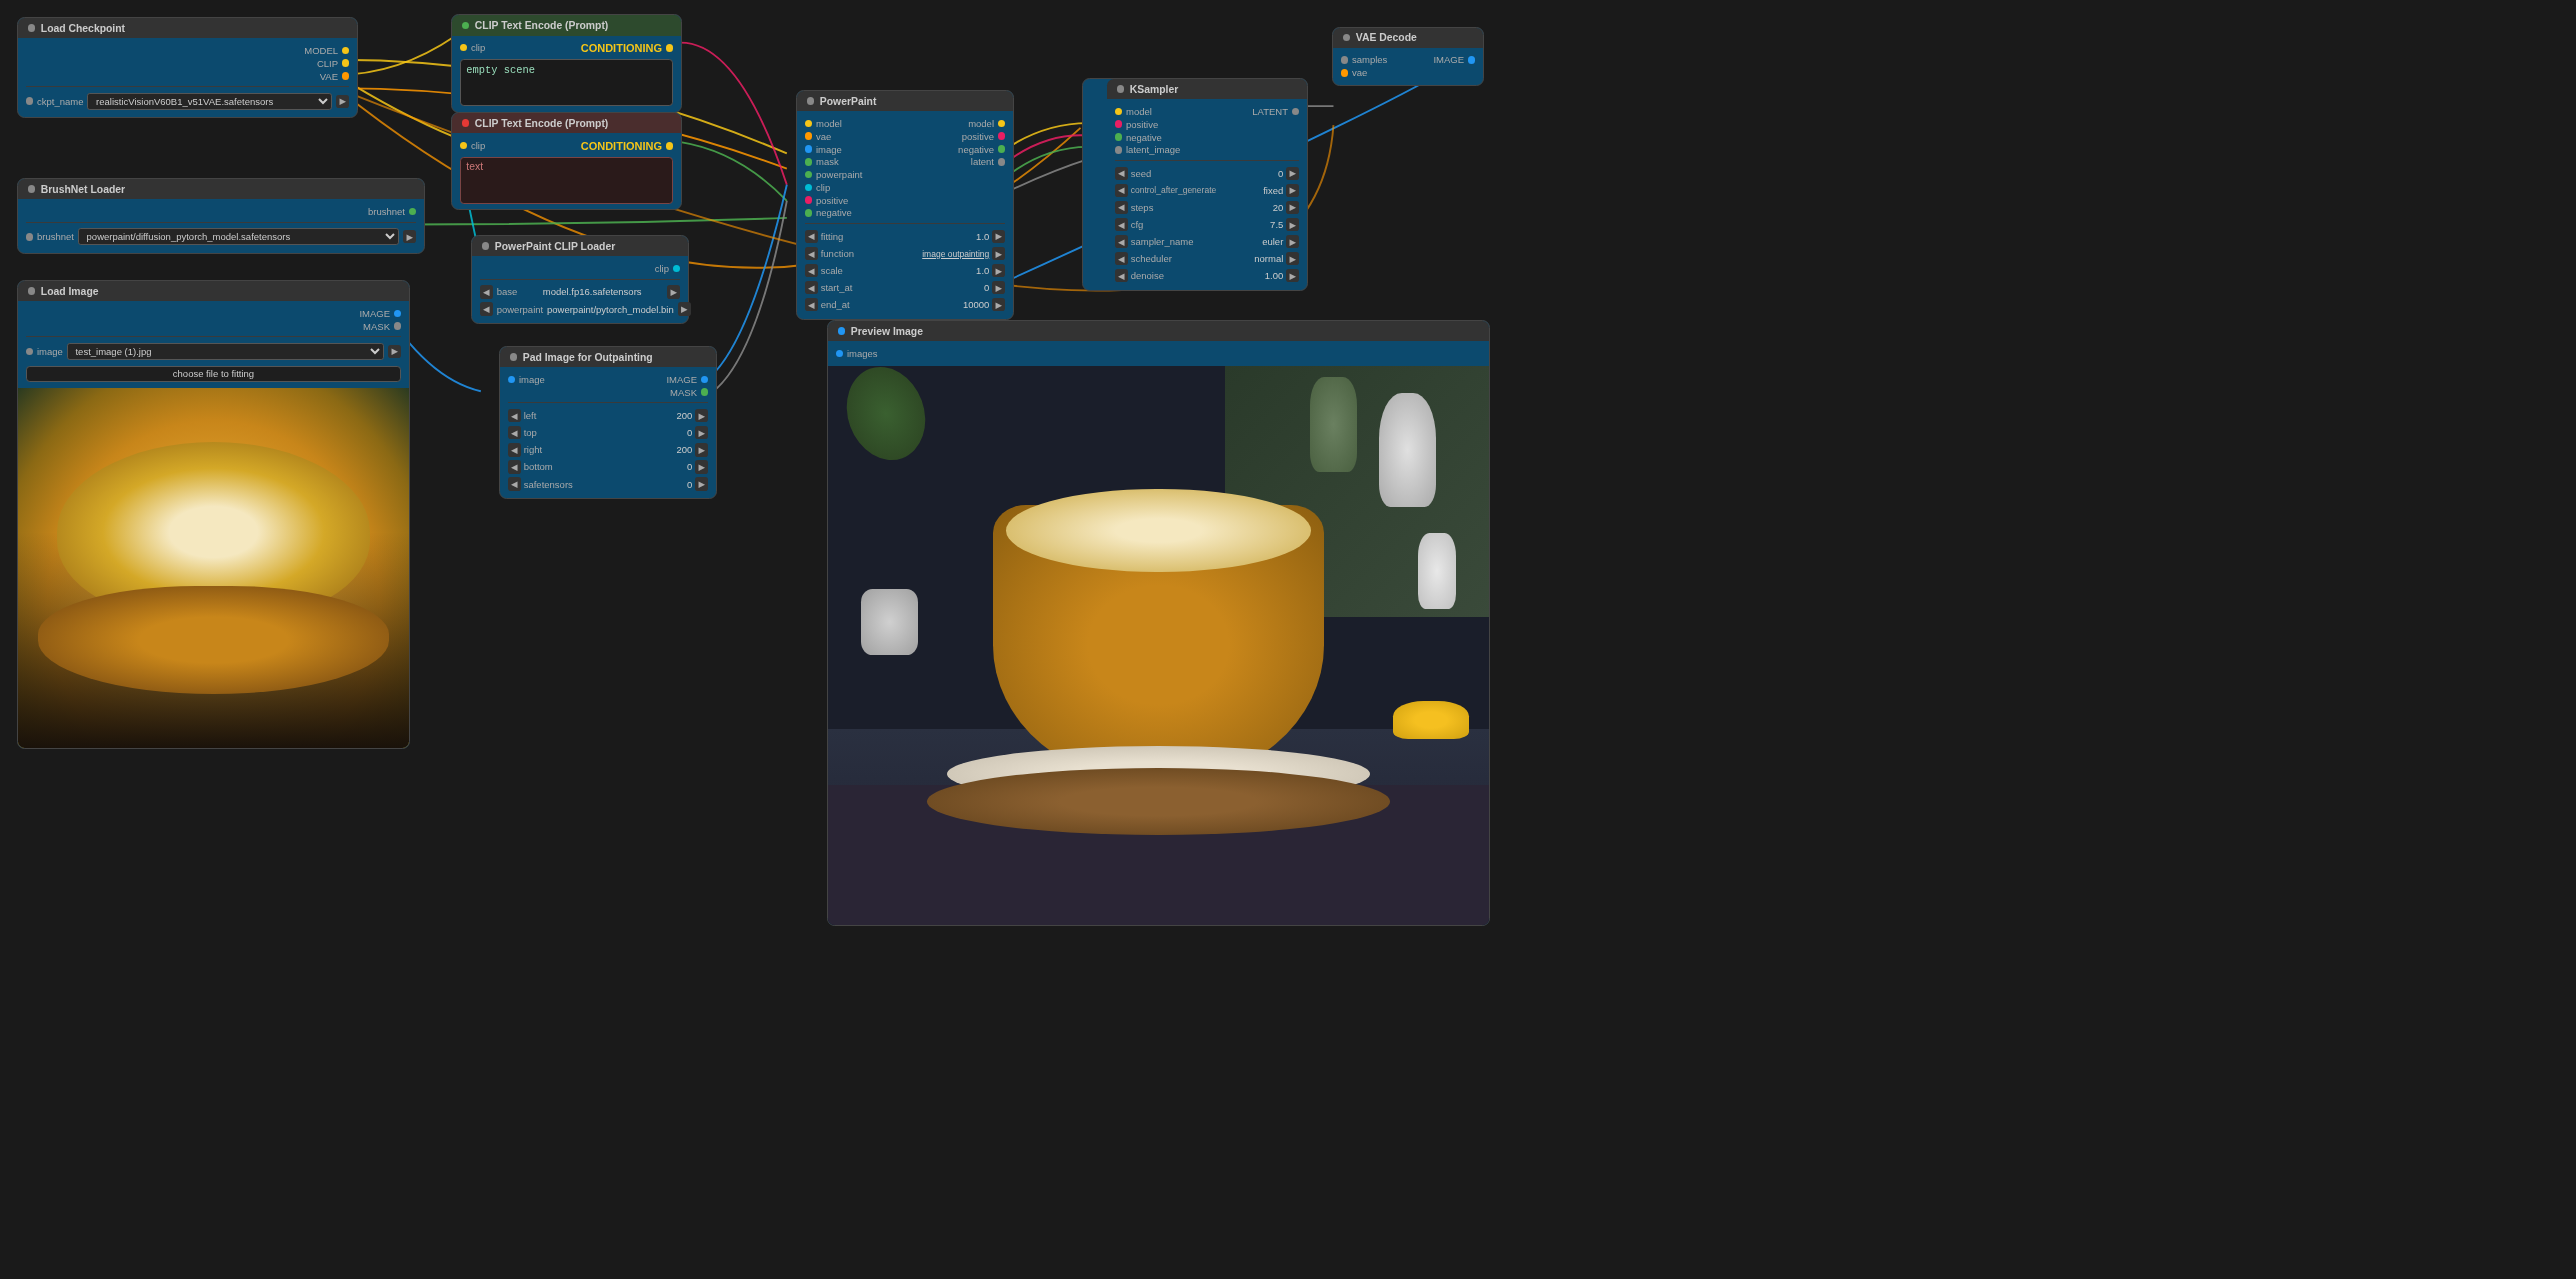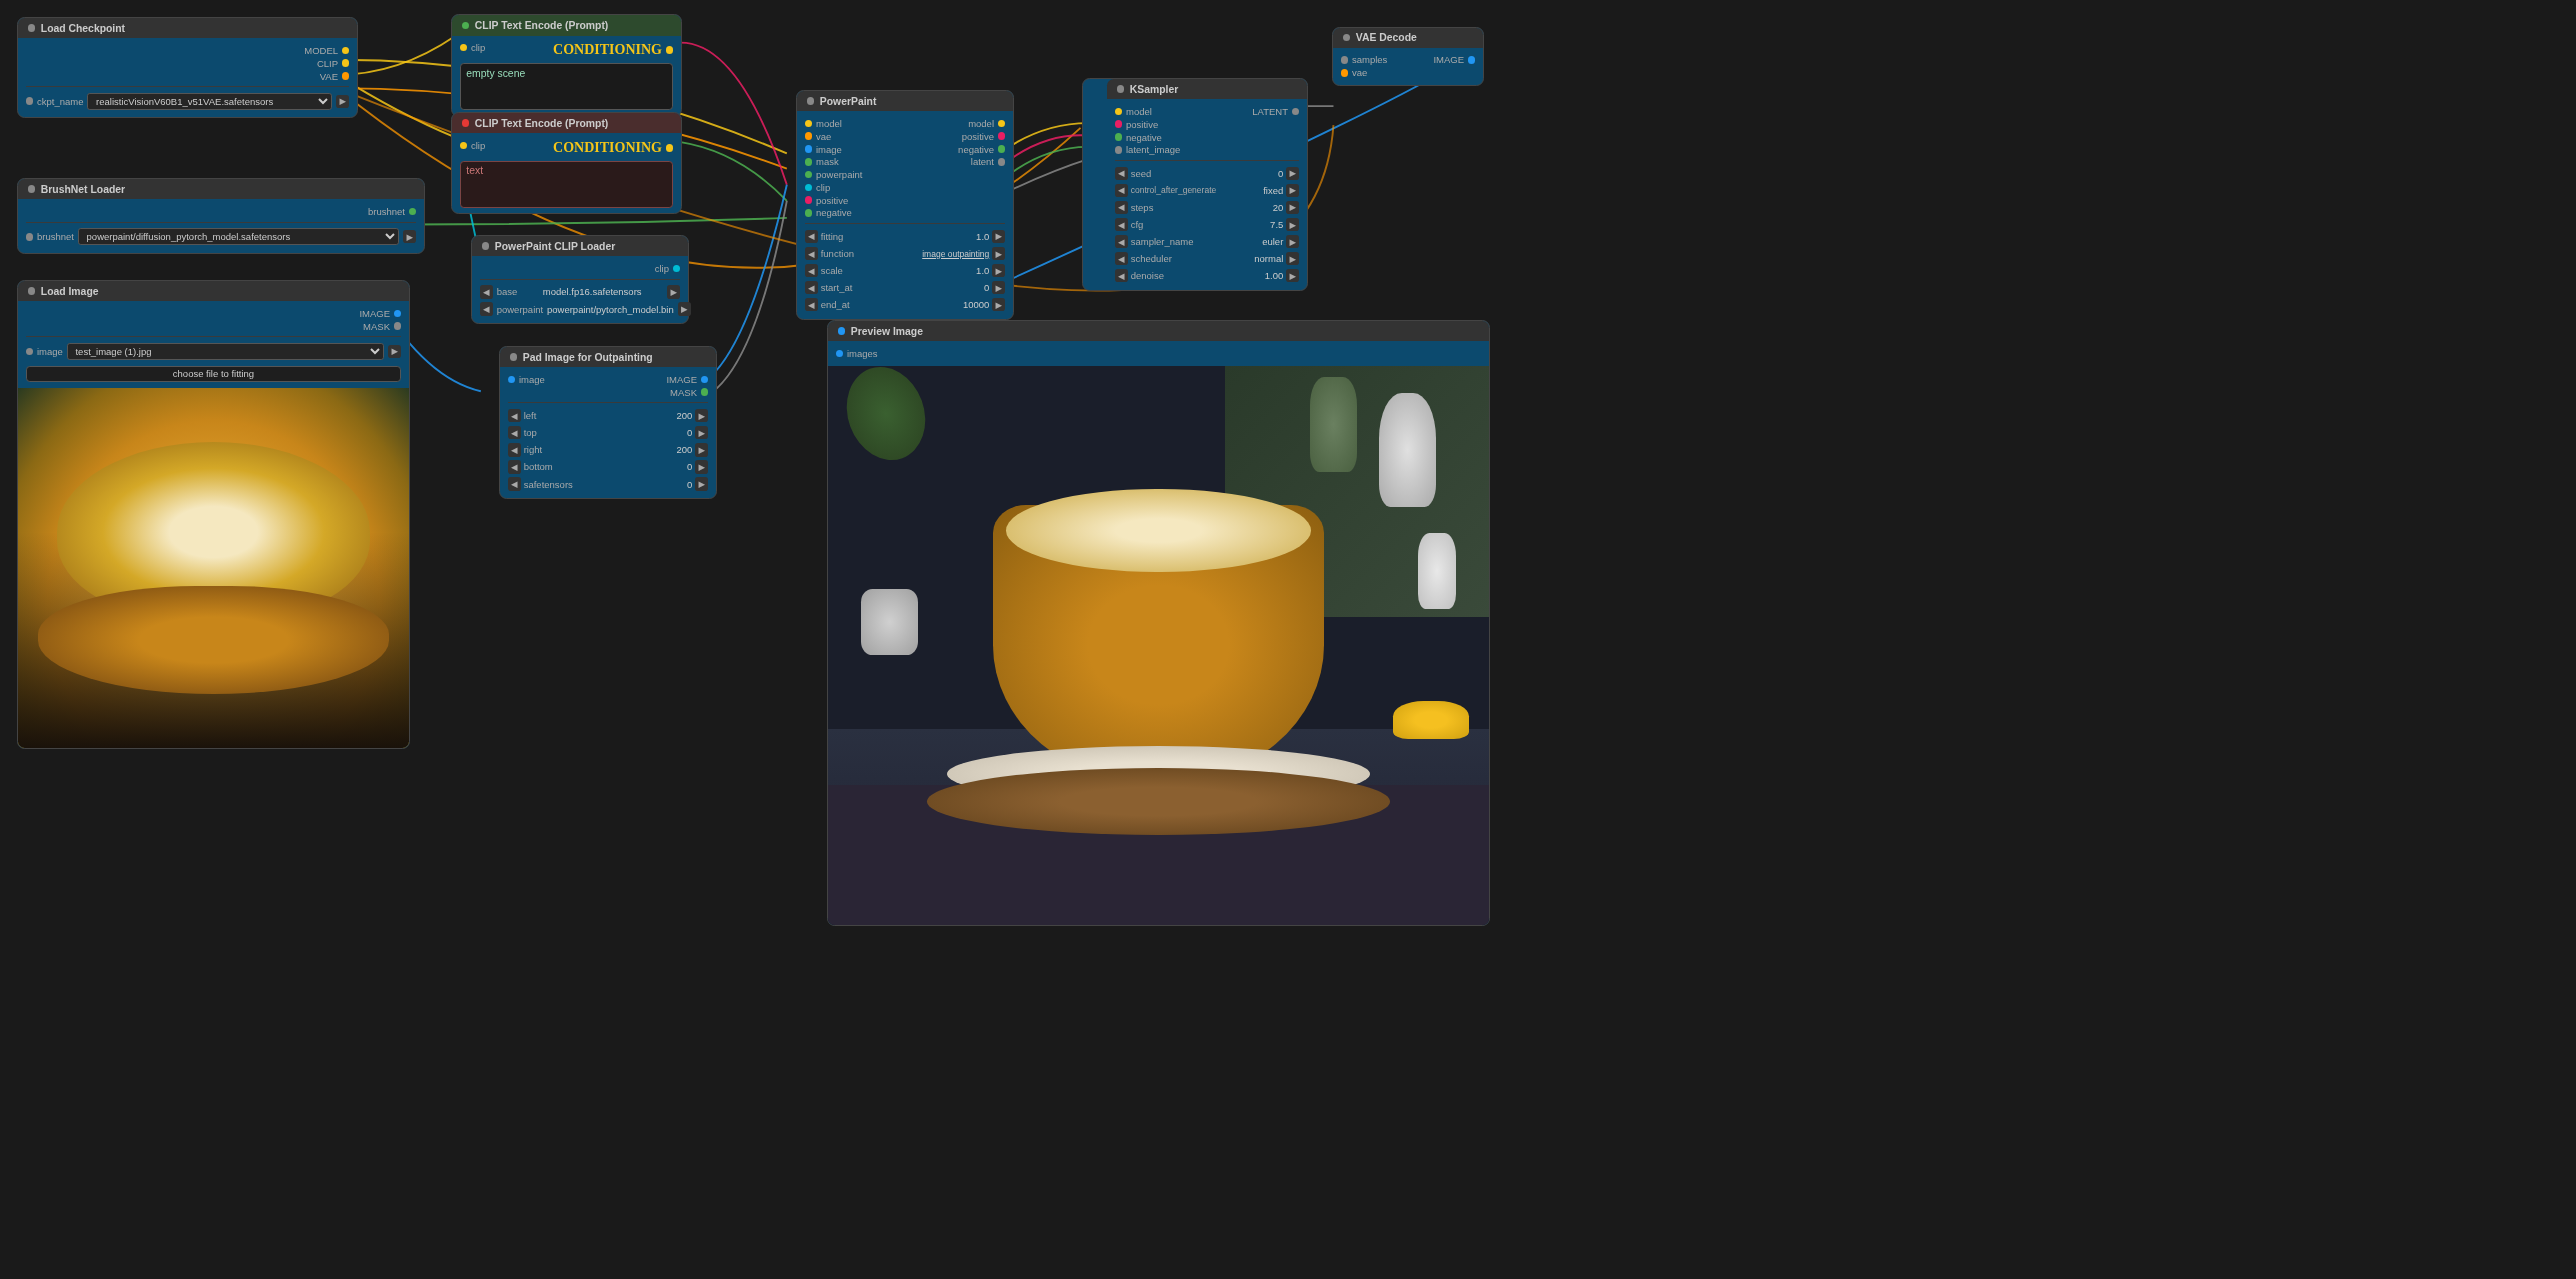--- a/index.html
+++ b/index.html
@@ -136,24 +136,23 @@
       font-size: 9.5px;
       padding: 0.9px 3.8px;
       flex: 1;
     }
     .node-title-text {
       font-size: 10.4px;
       font-weight: 600;
     }
     .conditioning-label {
       color: #f5c518;
-      font-size: 14px;
+      font-size: 11px;
       font-weight: bold;
       margin-left: auto;
-      font-family: Liberation Serif, serif;
     }
     .right-ports {
       display: flex;
       flex-direction: column;
       align-items: flex-end;
     }
     .left-ports {
       display: flex;
       flex-direction: column;
       align-items: flex-start;
@@ -335,21 +334,21 @@
             <span class="port-label">clip</span>
           </div>
         </div>
         <div class="right-ports">
           <div class="port-row">
             <span class="conditioning-label">CONDITIONING</span>
             <span class="port port-yellow"></span>
           </div>
         </div>
       </div>
-      <div class="text-area-node" style="min-height:47px; margin-top:3.8px;">empty scene</div>
+      <div class="text-area-node" style="min-height:47px; margin-top:3.8px;font-family:Liberation Mono, monospace;">empty scene</div>
     </div>
   </div>
 
   <div class="node" style="left:451px; top:112px; width:231px;">
     <div class="node-header header-red">
       <span class="node-dot dot-red"></span>
       <span class="node-title-text">CLIP Text Encode (Prompt)</span>
     </div>
     <div class="node-body">
       <div class="two-col">

